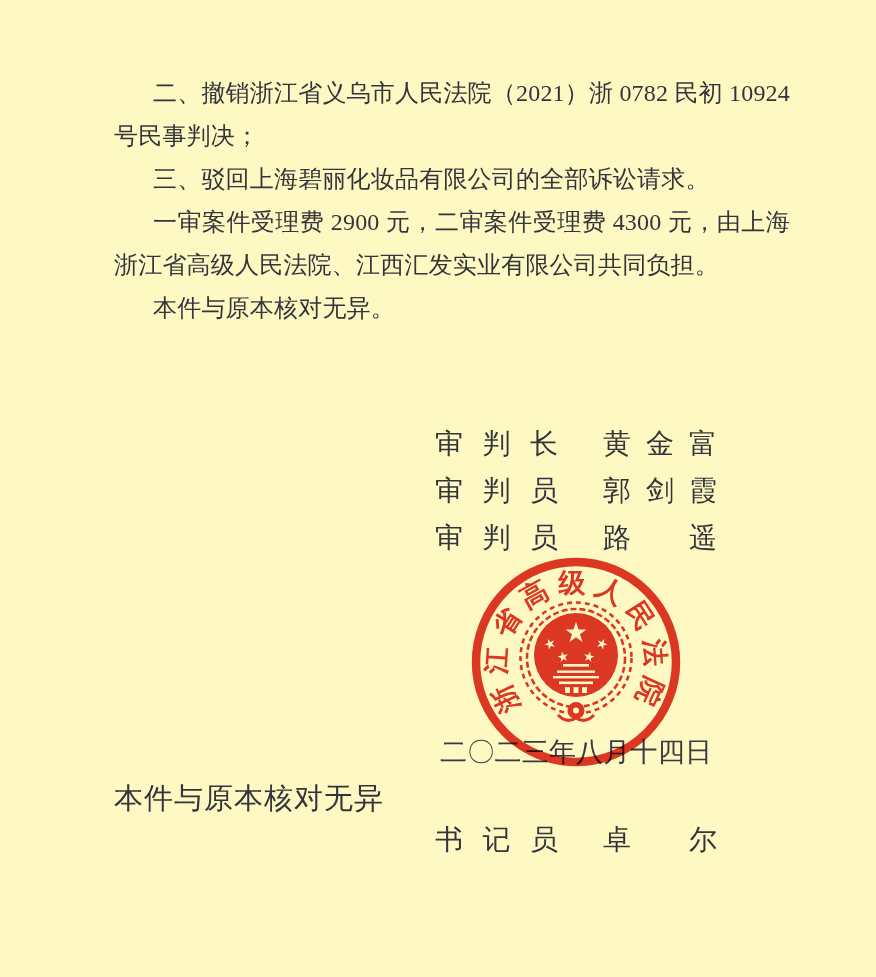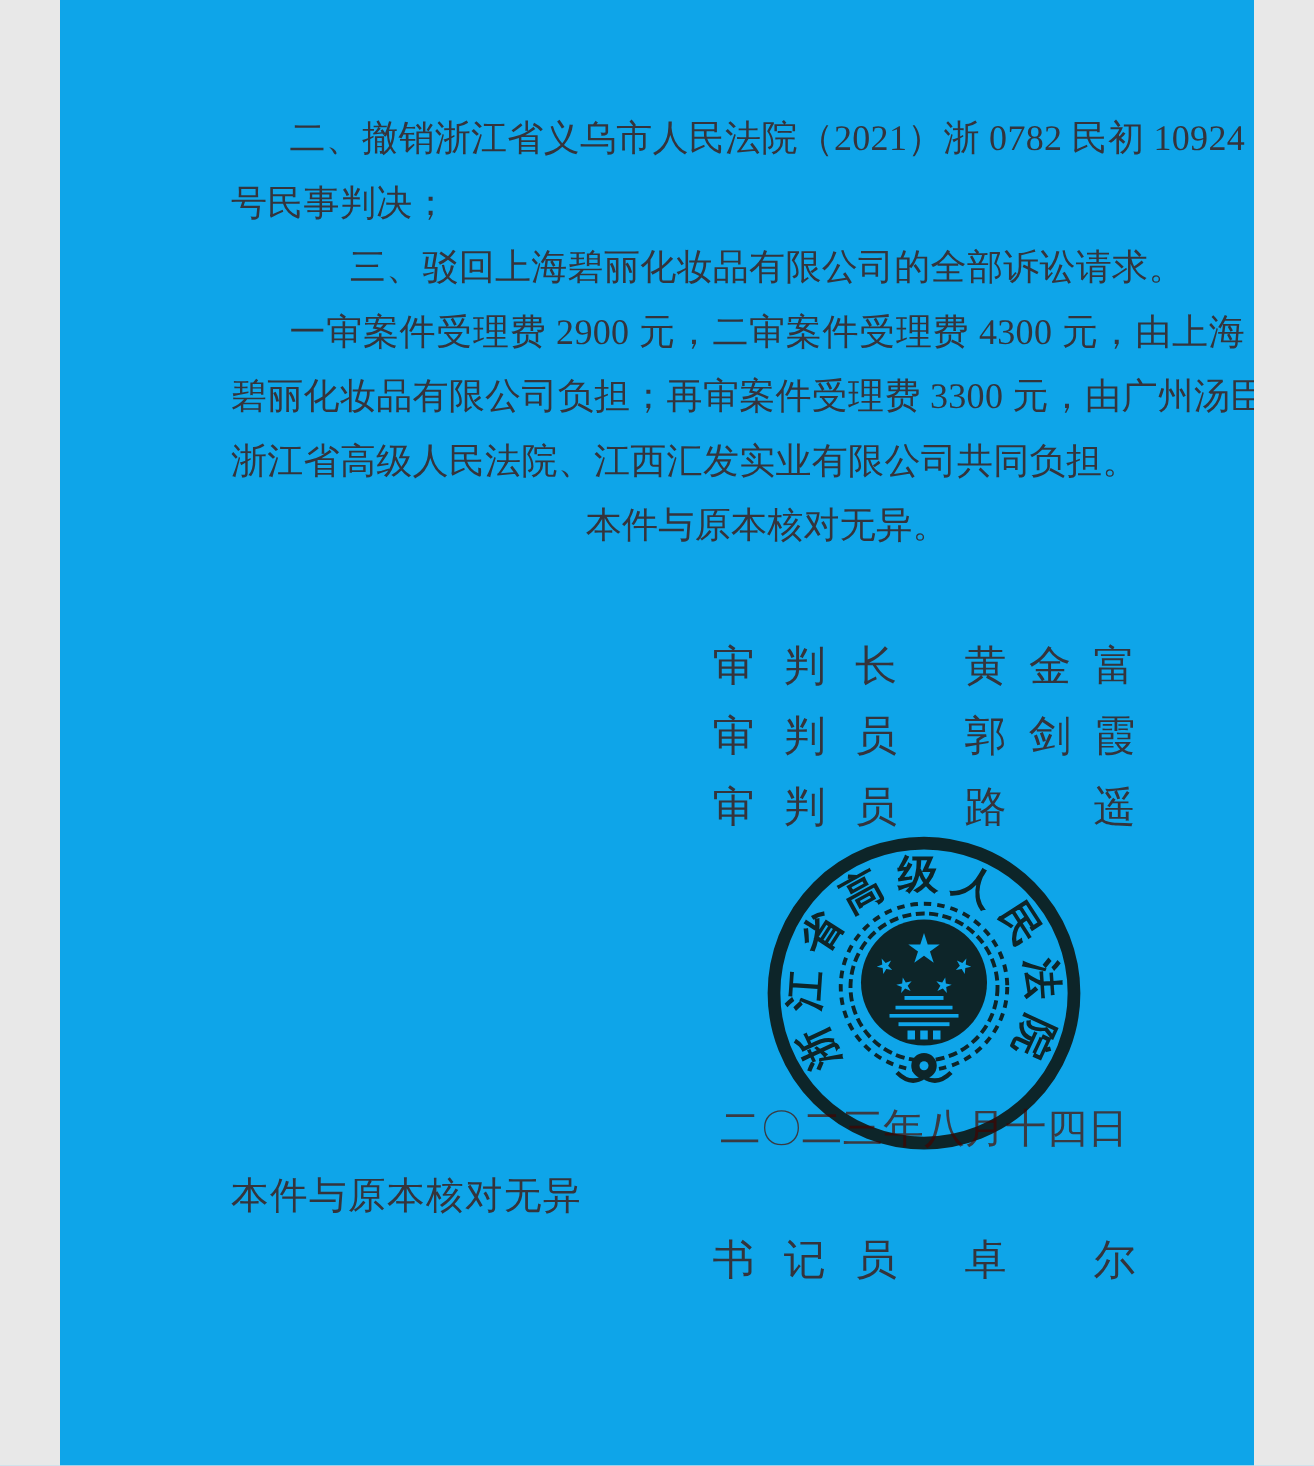--- a/index.html
+++ b/index.html
@@ -1,48 +1,48 @@
 <!DOCTYPE html>
 <html><head>
 <meta charset="utf-8">
 <style>
   html,body{margin:0;padding:0;background:#e8e8e8;}
   .page{
-    position:relative;width:796px;height:977px;margin:0 auto;
-    background:#0ea5e9;overflow:hidden;
+    position:relative;width:876px;height:977px;margin:0 auto;
+    background:#fef9c3;overflow:hidden;
     font-family:"Liberation Serif","DejaVu Serif",serif;
     color:#34343c;
   }
   
   .body-text{position:absolute;left:114px;top:72px;width:676px;}
   .bline{
     height:43px;line-height:43px;font-size:24px;white-space:nowrap;
     letter-spacing:0.2px;
   }
-  .bline.indent{text-indent:39px;text-align:center;}
+  .bline.indent{text-indent:39px;}
   .bline.fill{text-align:justify;text-align-last:justify;}
   
   .sig-block{position:absolute;left:435px;top:420px;width:282px;}
   .sig-row{
     display:flex;justify-content:space-between;align-items:center;
     height:47px;font-size:28px;
   }
   .char-spread{display:flex;justify-content:space-between;}
   .sig-role{width:123px;}
   .sig-name{width:114px;}
   .clerk-row{position:absolute;left:435px;top:818px;width:282px;height:44px;}
   
   .date-line{
     position:absolute;left:440px;top:734px;width:272px;height:36px;
     font-size:27px;line-height:36px;color:#3a3a42;
   }
   
   .copy-note{
     position:absolute;left:114px;top:781px;height:34px;line-height:34px;
-    font-size:25px;letter-spacing:1px;
+    font-size:29px;letter-spacing:1px;
   }
   
   .seal{
     position:absolute;left:466px;top:552px;width:220px;height:220px;
     mix-blend-mode:multiply;opacity:0.93;pointer-events:none;
   }
   .seal svg{display:block;width:220px;height:220px;}
   .seal text{
     font-family:"Liberation Serif","DejaVu Serif",serif;
     font-weight:bold;font-size:27px;letter-spacing:8px;
@@ -51,21 +51,20 @@
 </head>
 <body>
 
 <div class="page">
 
   <div class="body-text">
     <div class="bline indent fill">二、撤销浙江省义乌市人民法院（2021）浙 0782 民初 10924</div>
     <div class="bline">号民事判决；</div>
     <div class="bline indent">三、驳回上海碧丽化妆品有限公司的全部诉讼请求。</div>
     <div class="bline indent fill">一审案件受理费 2900 元，二审案件受理费 4300 元，由上海</div>
-    <div class="bline fill">碧丽化妆品有限公司负担；再审案件受理费 3300 元，由广州汤臣</div>
     <div class="bline">浙江省高级人民法院、江西汇发实业有限公司共同负担。</div>
     <div class="bline indent">本件与原本核对无异。</div>
   </div>
 
   <div class="sig-block">
     <div class="sig-row">
       <div class="sig-role char-spread">
           <span>审</span>
           <span>判</span>
           <span>长</span>

